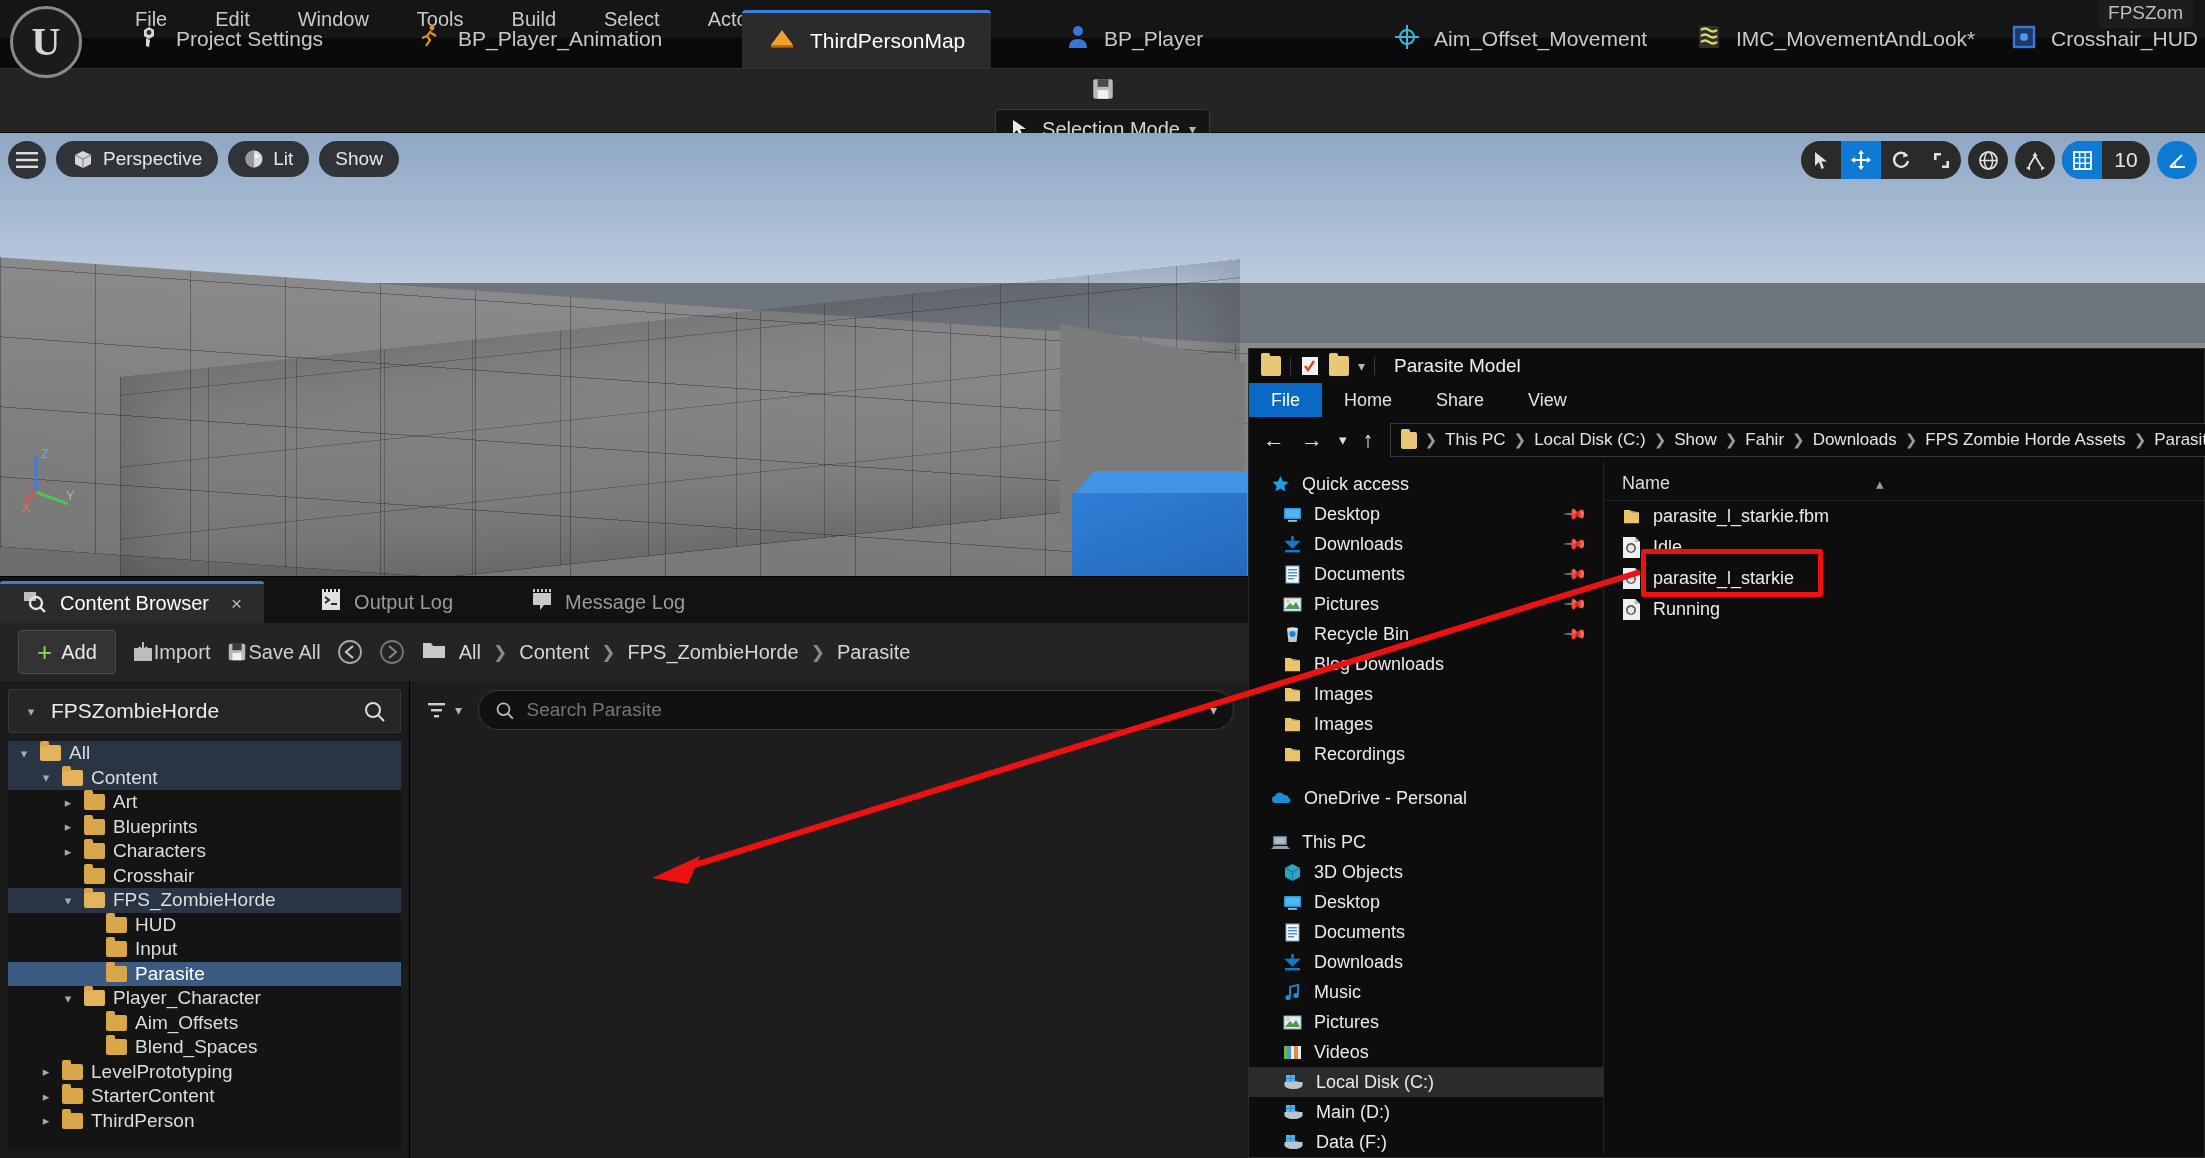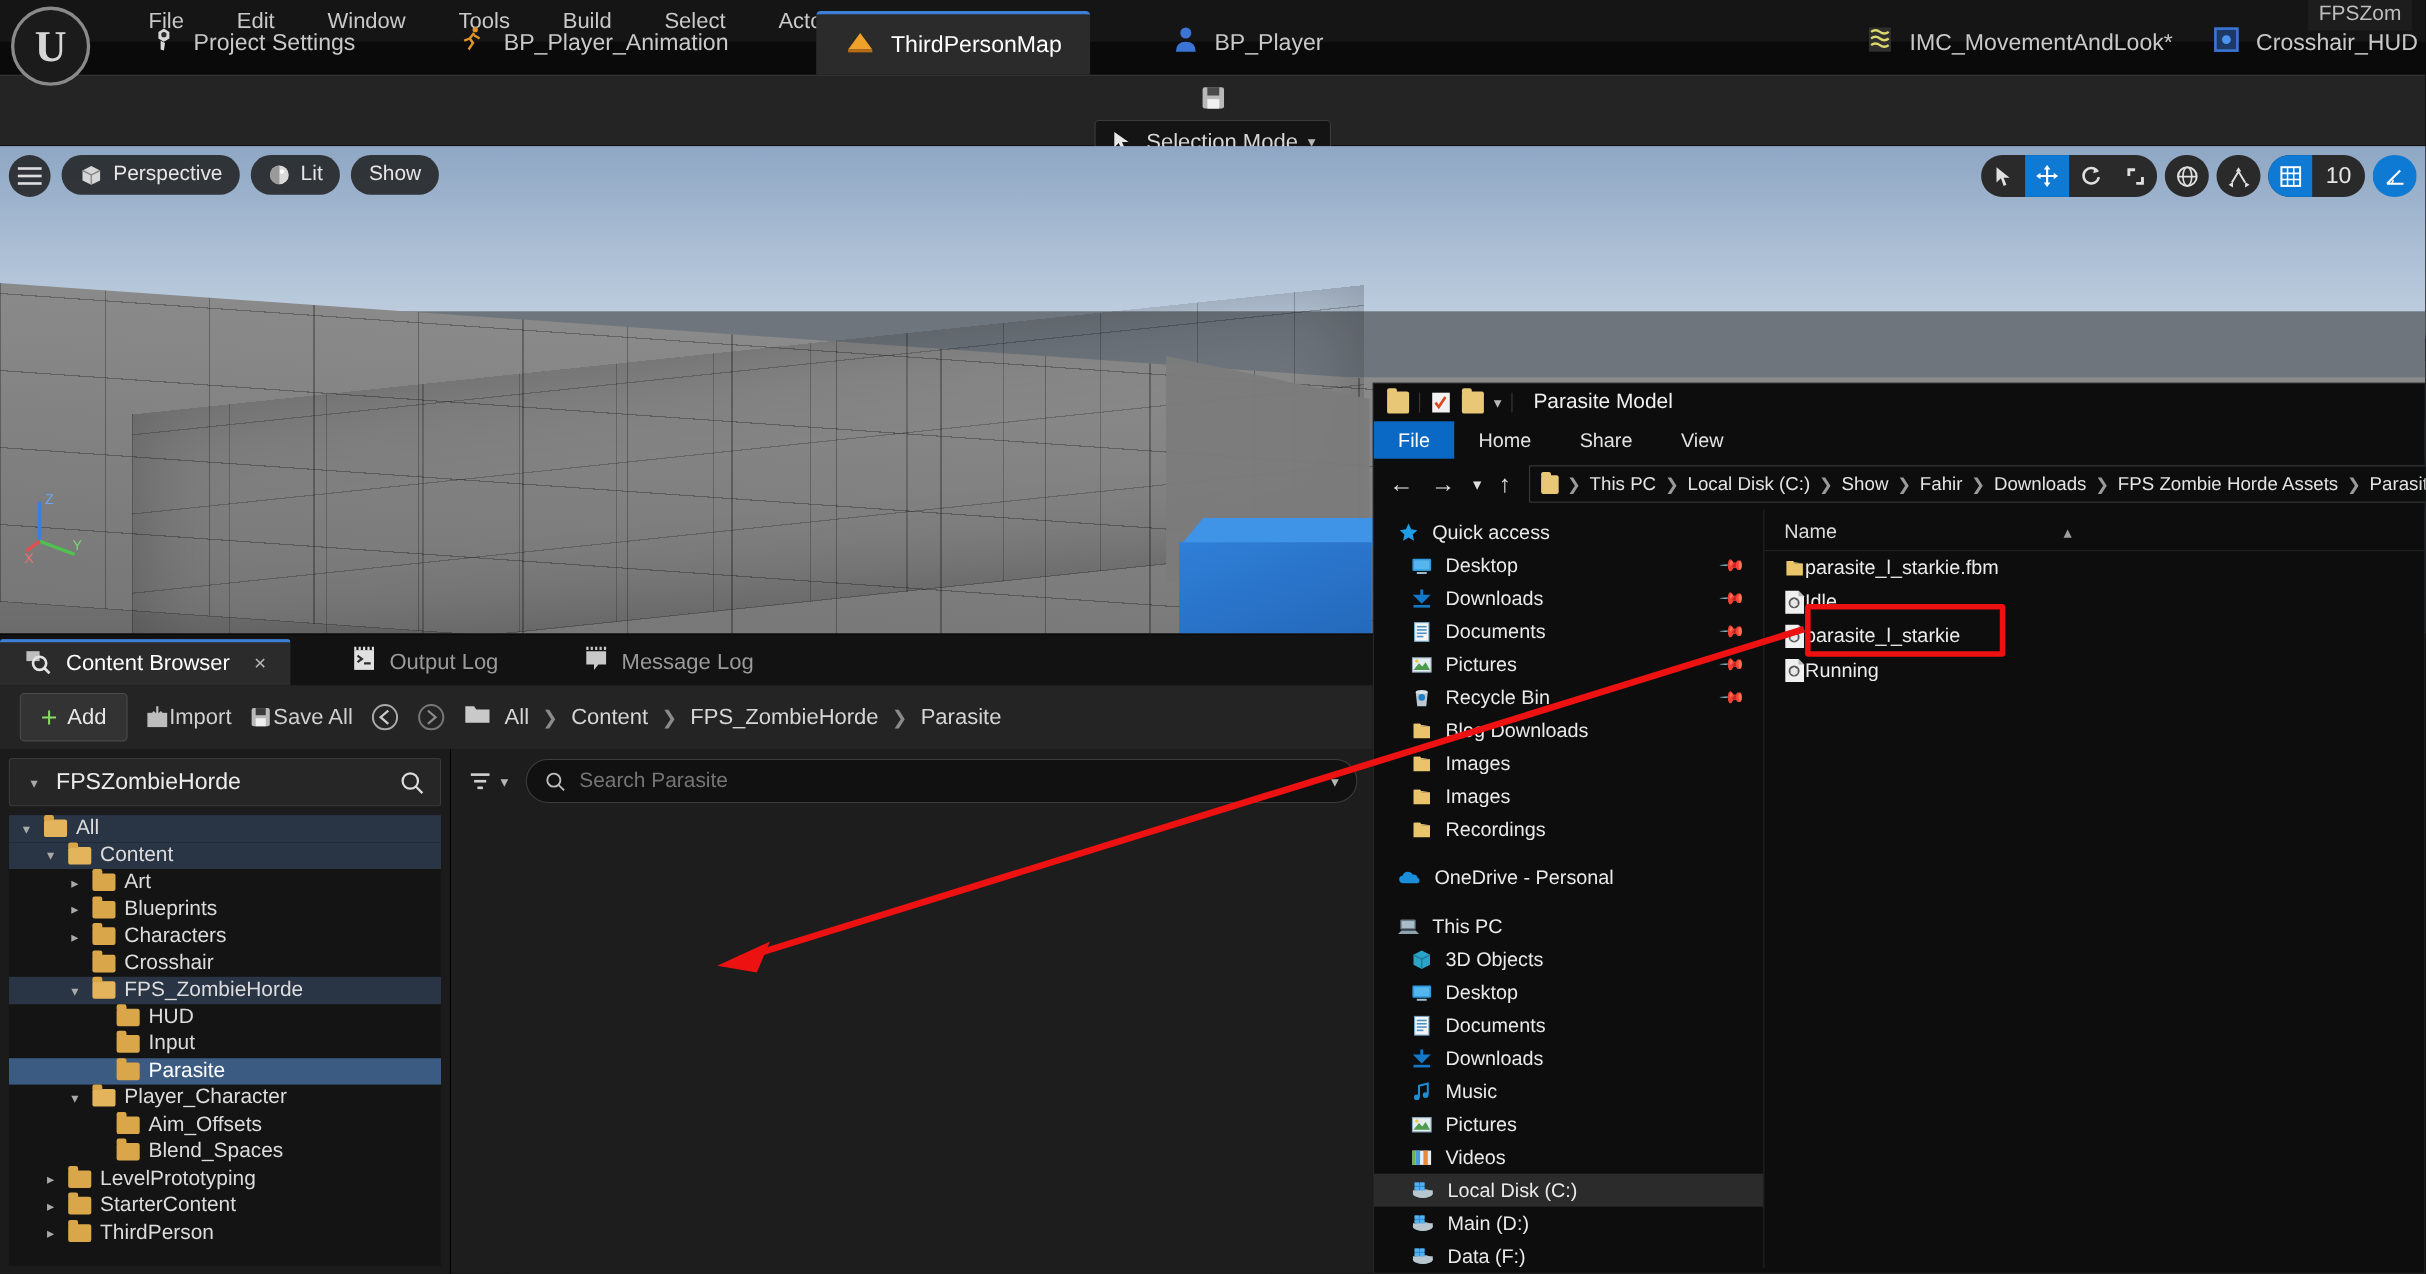--- a/index.html
+++ b/index.html
@@ -136,21 +136,21 @@
   .fx-side { width:354px; padding-top:6px; overflow:hidden;}
   .fx-item { display:flex; align-items:center; gap:12px; height:30px; padding-left:34px; color:#eaeaea; font-size:18px;}
   .fx-item.hdr { padding-left:22px; }
   .fx-item.sel { background:#2b2b2b; }
   .fx-item .pin { margin-left:auto; margin-right:18px; color:#c6c6c6; font-size:15px; transform:rotate(45deg);}
   .gapr { height:14px; }
   .fx-main { flex:1; border-left:1px solid #262626; padding-top:4px; position:relative;}
   .fx-colhdr { height:34px; display:flex; align-items:center; padding-left:18px; color:#dcdcdc; font-size:18px;
       border-bottom:1px solid #222; position:relative; }
   .fx-colhdr .caret { position:absolute; left:272px; top:8px; color:#9e9e9e; font-size:15px;}
-  .fx-row { display:flex; align-items:center; gap:0; height:31px; padding-left:18px; color:#ececec; font-size:18px;}
+  .fx-row { display:flex; align-items:center; gap:12px; height:31px; padding-left:18px; color:#ececec; font-size:18px;}
 
   .redbox { position:absolute; left:1641px; top:549px; width:182px; height:48px;
       border:5px solid #ee1111; border-radius:3px; pointer-events:none; }
   .arrow-svg { position:absolute; left:0; top:0; width:2205px; height:1158px; pointer-events:none; }
 </style>
 </head>
 <body>
 
 <div id="root">
 
@@ -195,20 +195,28 @@
             <path d="M13 7 l-4 5 l3 4 l-4 6 M13 9 l5 3 M9 12 l-5 2" stroke="#e2922a" stroke-width="2.2" fill="none"></path>
           </svg></span>
         <span>BP_Player_Animation</span>
       </div>
       <div class="ue-tab" style="left: 1040px;">
         <span class="icon"><svg width="24" height="26" viewBox="0 0 24 26">
             <circle cx="12" cy="7" r="5" fill="#3b74d4"></circle>
             <path d="M3 24 q0-9 9-9 q9 0 9 9z" fill="#3b74d4"></path>
           </svg></span>
         <span>BP_Player</span>
+      </div>
+      <div class="ue-tab" style="left: 1368px;">
+        <span class="icon"><svg width="26" height="26" viewBox="0 0 26 26">
+            <circle cx="13" cy="13" r="7" stroke="#3fb5d8" stroke-width="2" fill="none"></circle>
+            <line x1="13" y1="1" x2="13" y2="25" stroke="#3fb5d8" stroke-width="2"></line>
+            <line x1="1" y1="13" x2="25" y2="13" stroke="#3fb5d8" stroke-width="2"></line>
+          </svg></span>
+        <span>Aim_Offset_Movement</span>
       </div>
       <div class="ue-tab" style="left: 1670px;">
         <span class="icon"><svg width="26" height="26" viewBox="0 0 26 26">
             <rect x="3" y="2" width="20" height="22" fill="#2f2f2f"></rect>
             <path d="M5 6 q4-3 8 0 q4 3 8 0 M5 12 q4-3 8 0 q4 3 8 0 M5 18 q4-3 8 0 q4 3 8 0" stroke="#ddd96a" stroke-width="2.2" fill="none"></path>
           </svg></span>
         <span>IMC_MovementAndLook*</span>
       </div>
       <div class="ue-tab" style="left: 1985px;">
         <span class="icon"><svg width="26" height="26" viewBox="0 0 26 26">

